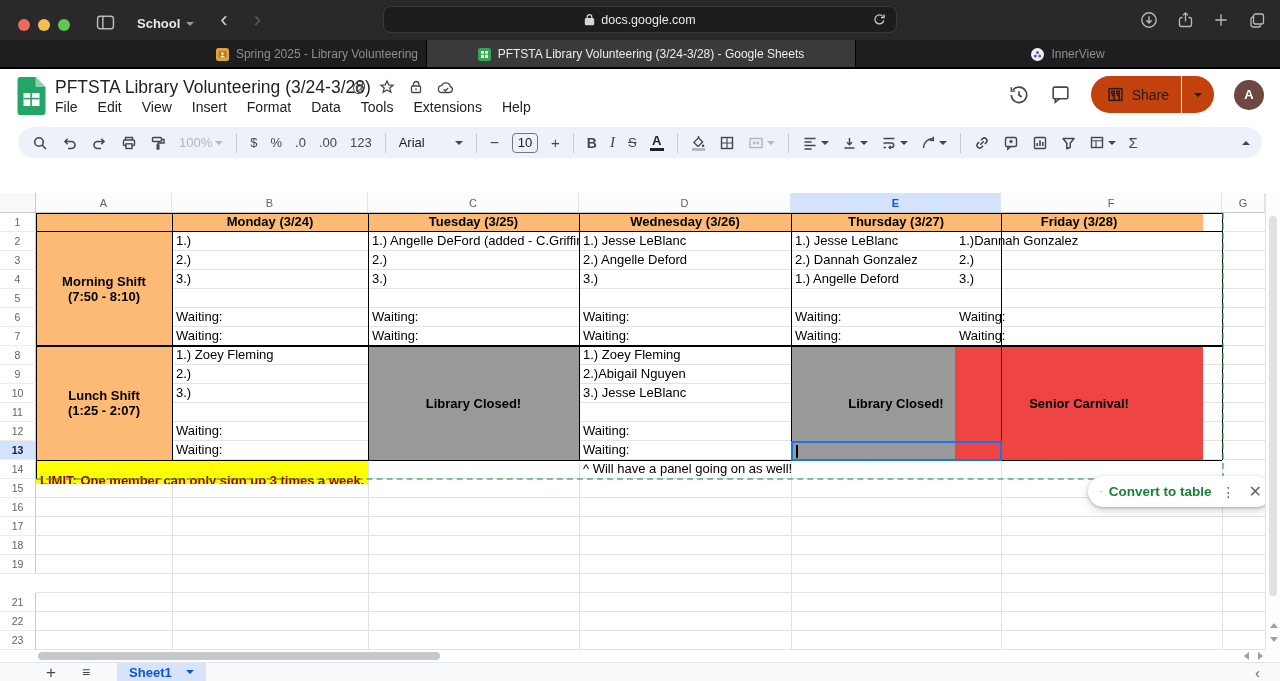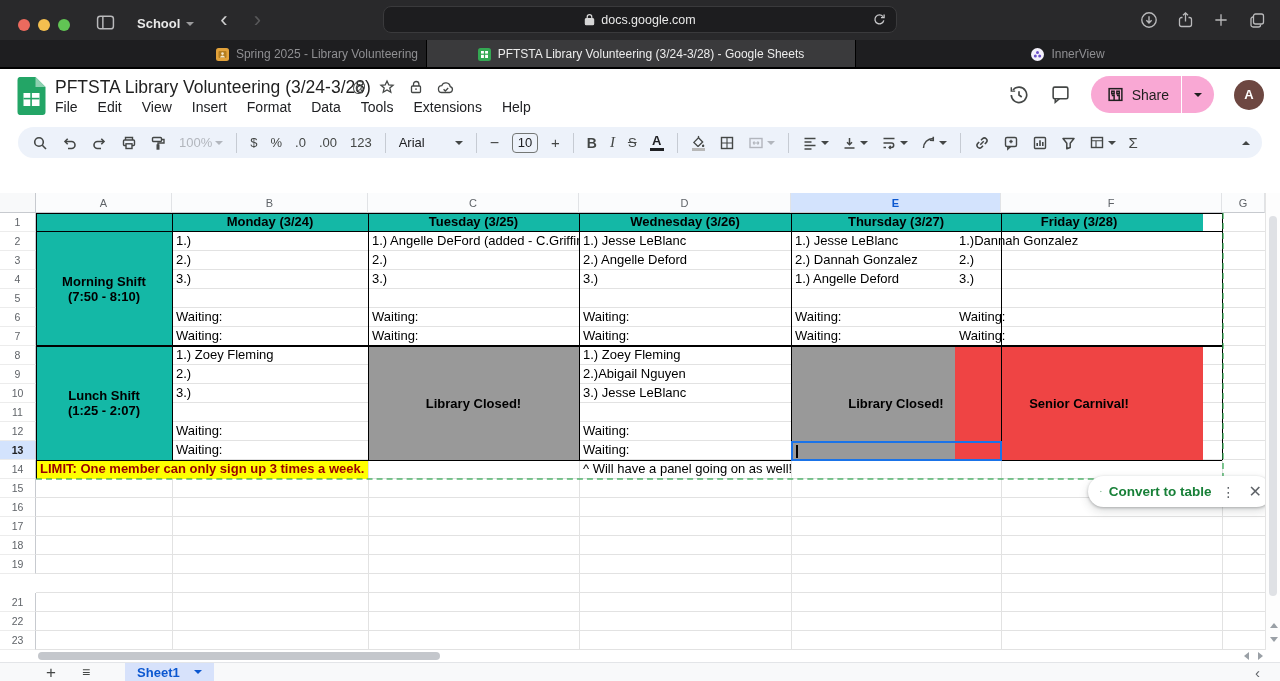--- a/index.html
+++ b/index.html
@@ -27,21 +27,21 @@
   .tab-black-line { position:absolute; left:0; top:67px; width:1280px; height:2px; background:#000; }
 
   
   .sheets-header { position:absolute; left:0; top:69px; width:1280px; height:57px; background:#fff; }
   .doc-title { position:absolute; left:55px; top:8px; font-size:17.5px; color:#1f1f1f; font-weight:500; white-space:nowrap; }
   .title-icons { position:absolute; left:352px; top:10px; display:flex; align-items:center; gap:13px; color:#444746; }
   .at-glyph { font-size:14px; color:#444746; }
   .menu-row { position:absolute; left:55px; top:30px; display:flex; gap:20px; font-size:14px; color:#202124; }
   .menu-item { cursor:default; }
   .hdr-right { position:absolute; right:16px; top:7px; display:flex; align-items:center; gap:20px; }
-  .share-pill { height:37px; background:#f9a8d4; border-radius:19px; display:flex; align-items:flex-end; overflow:hidden; }
+  .share-pill { height:37px; background:#c2410c; border-radius:19px; display:flex; align-items:flex-end; overflow:hidden; }
   .share-main { display:flex; align-items:center; gap:8px; padding:0 12px 0 16px; font-size:14px; font-weight:500; color:#1f1f1f; height:100%; }
   .share-divider { width:1px; height:37px; background:#fff; }
   .share-caret { padding:0 12px; height:100%; display:flex; align-items:center; }
   .avatar { width:30px; height:30px; border-radius:50%; background:#6d4741; color:#fff; font-size:13px; font-weight:600; display:flex; align-items:center; justify-content:center; }
 
   
   .toolbar { position:absolute; left:18px; top:127px; width:1244px; height:31px; background:#edf2fa; border-radius:18px; display:flex; align-items:center; padding:0 12px 0 14px; gap:13px; color:#444746; }
   .tb { display:flex; align-items:center; gap:3px; flex:0 0 auto; }
   .tb-sep { width:1px; height:20px; background:#c6cbd3; flex:0 0 auto; }
   .tb-txt { font-size:13px; color:#444746; }
@@ -74,26 +74,26 @@
   .gridlines-h { position:absolute; left:36px; top:20px; width:1229px; height:437px;
      background:repeating-linear-gradient(to bottom, transparent 0 18px, #e2e2e2 18px 19px); }
   .vline { position:absolute; top:20px; width:1px; height:437px; background:#e2e2e2; }
   .blackv { position:absolute; width:1px; background:#000; top:20px; height:247px; }
   .blackh { position:absolute; height:1px; background:#000; left:36px; width:1186px; }
   .cell { position:absolute; height:19px; font-size:13px; line-height:18px; padding:0 4px; overflow:hidden; white-space:nowrap; color:#000; }
   .cA{left:36px;width:136px;} .cB{left:172px;width:196px;} .cC{left:368px;width:211px;}
   .cD{left:579px;width:212px;} .cE{left:791px;width:210px;} .cF{left:955px;width:248px;}
   .r1{top:20px;} .r2{top:39px;} .r3{top:58px;} .r4{top:77px;} .r6{top:115px;} .r7{top:134px;}
   .r8{top:153px;} .r9{top:172px;} .r10{top:191px;} .r12{top:229px;} .r13{top:248px;} .r14{top:267px;}
-  .pink { background:#14b8a6; }
+  .pink { background:#fdba74; }
   .dayhdr { font-weight:700; text-align:center; }
   .block { position:absolute; height:114px; display:flex; flex-direction:column; align-items:center; justify-content:center; font-size:13px; font-weight:700; text-align:center; }
   .grayblk { background:#999999; }
   .orangeblk { background:#ef4444; }
-  .yellowcell { position:absolute; left:36px; top:267px; width:332px; height:19px; background:#ffff00; color:#990000; font-weight:700; font-size:13px; line-height:18px; padding:0 4px; white-space:nowrap; overflow:hidden; }
+  .yellowcell { position:absolute; left:36px; top:267px; width:332px; height:19px; background:#ffff00; color:#990000; font-weight:700; font-size:13px; line-height:18px; padding:12px 4px; white-space:nowrap; overflow:hidden; }
   .dash-v { position:absolute; left:1222px; top:20px; width:2px; height:266px; border-right:2px dashed rgba(52,168,83,.62); }
   .dash-h { position:absolute; left:36px; top:285px; width:1188px; height:2px; border-bottom:2px dashed rgba(52,168,83,.62); }
   .active-cell { position:absolute; left:791px; top:248px; width:211px; height:20px; border:2px solid #1a73e8; }
   .edit-caret { position:absolute; left:3px; top:2px; width:1.5px; height:13px; background:#000; animation:blink 1.1s step-end infinite; }
   @keyframes blink { 50% { opacity:0; } }
 
   
   .ctt-popup { position:absolute; left:1088px; top:283px; width:184px; height:31px; background:#fff; border-radius:16px;
      box-shadow:0 1px 3px rgba(60,64,67,.35), 0 4px 10px rgba(60,64,67,.18); display:flex; align-items:center; padding:0 10px 0 12px; gap:7px; }
   .ctt-label { color:#188038; font-size:13.5px; font-weight:600; white-space:nowrap; }
@@ -108,21 +108,21 @@
   .hscroll { position:absolute; left:0; top:650px; width:1280px; height:12px; background:#fff; }
   .hthumb { position:absolute; left:38px; top:2px; width:402px; height:8px; background:#c4c7cc; border-radius:4px; }
   .tri-left { position:absolute; left:1244px; top:2px; width:0; height:0; border-top:4px solid transparent; border-bottom:4px solid transparent; border-right:5px solid #9aa0a6; }
   .tri-right { position:absolute; left:1258px; top:2px; width:0; height:0; border-top:4px solid transparent; border-bottom:4px solid transparent; border-left:5px solid #9aa0a6; }
 
   
   .bottom-bar { position:absolute; left:0; top:662px; width:1280px; height:19px; background:#f8f9fa; border-top:1px solid #e3e5e8; display:flex; align-items:center; }
   .bb-icon { color:#444746; font-size:15px; line-height:1; }
   .add-sheet { margin-left:46px; font-size:17px; }
   .all-sheets { margin-left:26px; font-size:14px; letter-spacing:-1px; }
-  .sheet-tab { margin-left:36px; height:19px; background:#d7e2fb; color:#0b57d0; font-size:13px; font-weight:700; display:flex; align-items:center; gap:14px; padding:0 12px; }
+  .sheet-tab { margin-left:28px; height:19px; background:#d7e2fb; color:#0b57d0; font-size:13px; font-weight:700; display:flex; align-items:center; gap:14px; padding:0 12px; }
   .bb-collapse { position:absolute; right:20px; color:#5f6368; font-size:15px; }
   svg { display:block; }
 </style>
 </head>
 <body>
 
 <div class="screen">
 
   <div class="mac-bar">
     <div class="mac-left">

